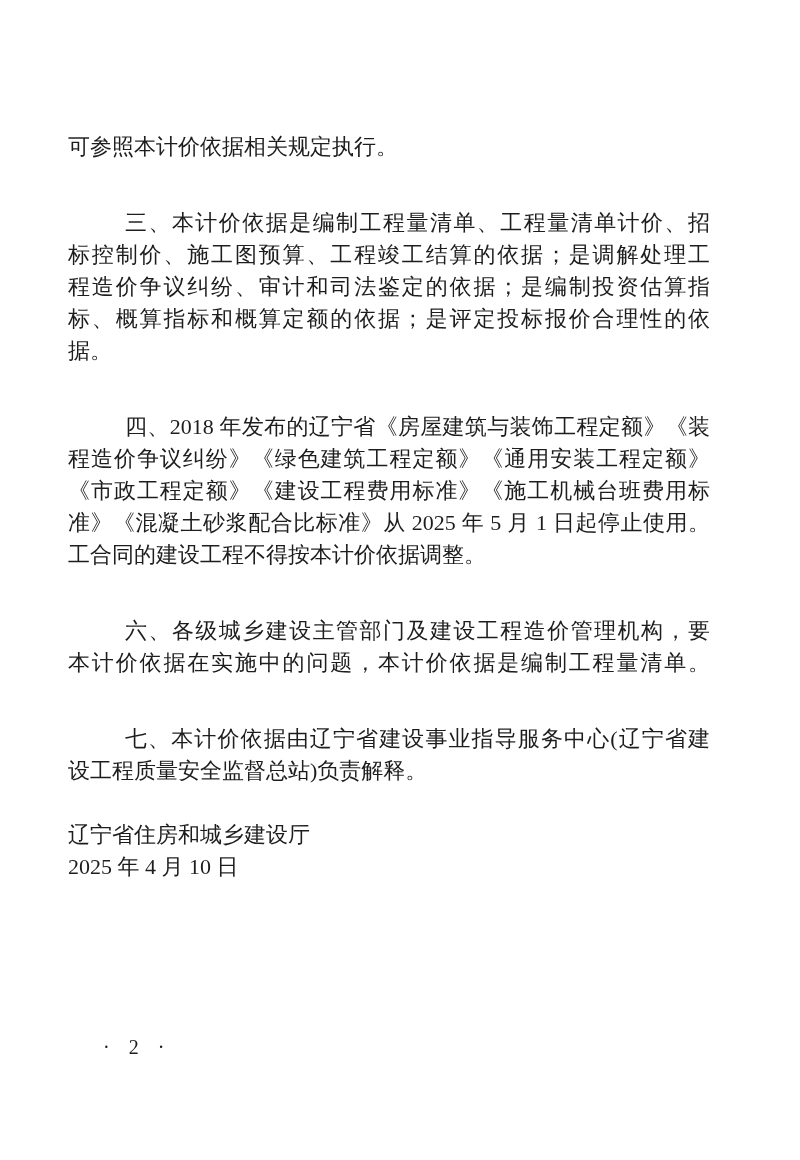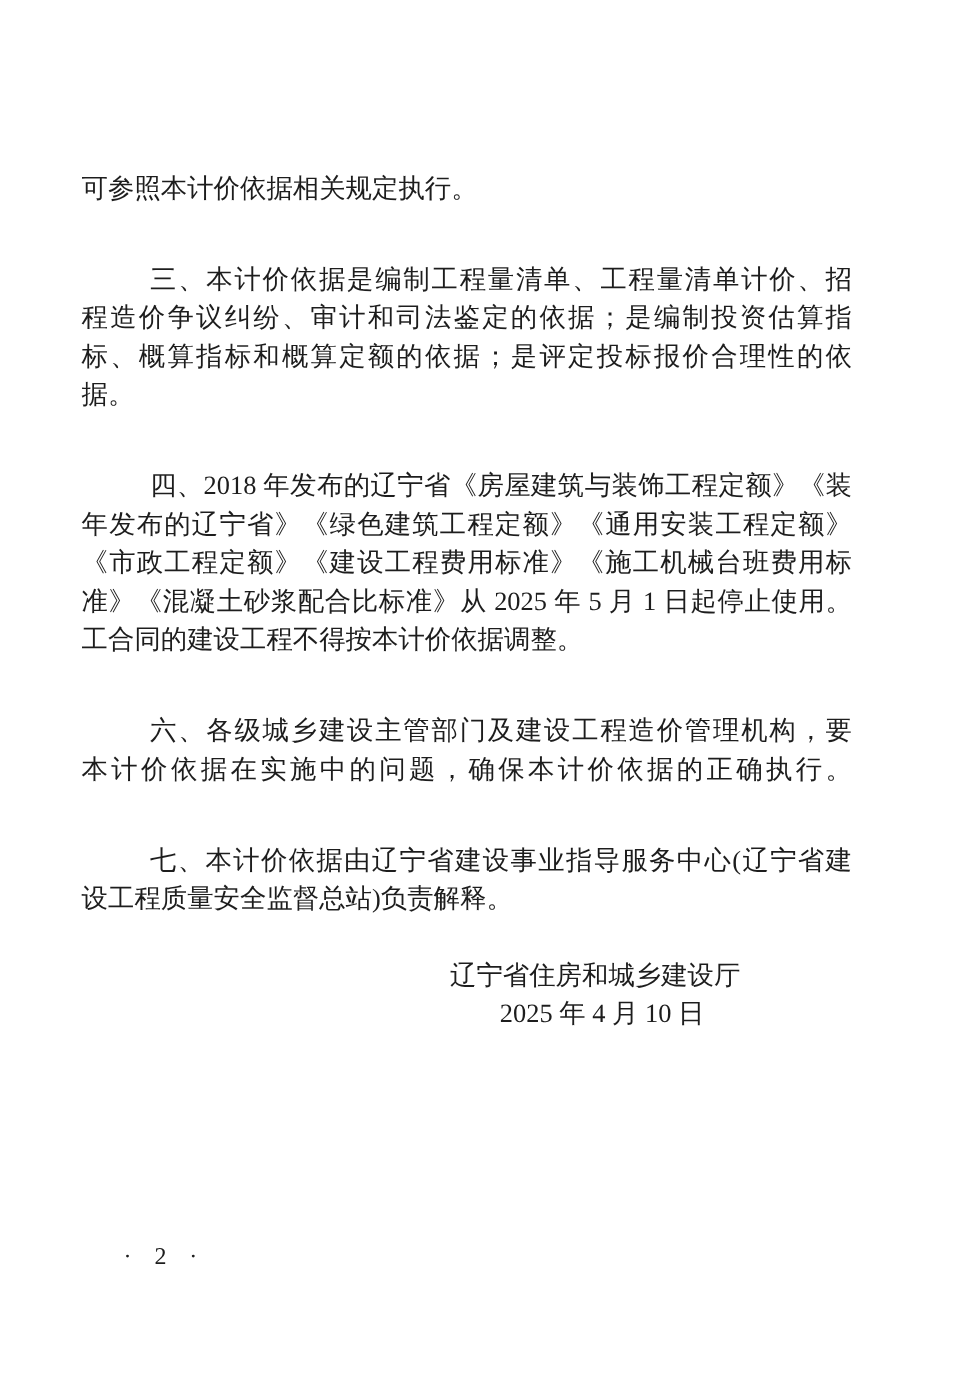--- a/index.html
+++ b/index.html
@@ -12,21 +12,21 @@
     width: 800px;
     height: 1160px;
     background: #ffffff;
     overflow: hidden;
     font-family: "Liberation Serif", "DejaVu Serif", serif;
     color: #1d1d1d;
   }
   .doc-body {
     position: absolute;
     left: 68px;
-    top: 141px;
+    top: 131px;
     width: 642px;
     font-size: 22px;
     line-height: 32px;
   }
   .line {
     height: 32px;
     white-space: nowrap;
     overflow: visible;
   }
   .line.full {
@@ -34,21 +34,21 @@
     text-align-last: justify;
   }
   .line.indent {
     text-indent: 57px;
     margin-top: 44px;
   }
   .line.blank {
     height: 32px;
   }
   .sig {
-    text-align: right;
+    text-align: left;
   }
   .sig-org {
     padding-right: 93px;
   }
   .sig-date {
     padding-right: 123px;
   }
   .page-number {
     position: absolute;
     left: 103px;
@@ -59,30 +59,31 @@
     color: #1d1d1d;
   }
 </style>
 </head>
 <body>
 
 <div class="page">
   <div class="doc-body">
     <div class="line">可参照本计价依据相关规定执行。</div>
     <div class="line indent full">三、本计价依据是编制工程量清单、工程量清单计价、招</div>
+    <div class="line full">标控制价、施工图预算、工程竣工结算的依据；是调解处理工</div>
     <div class="line full">程造价争议纠纷、审计和司法鉴定的依据；是编制投资估算指</div>
     <div class="line full">标、概算指标和概算定额的依据；是评定投标报价合理性的依</div>
     <div class="line">据。</div>
     <div class="line indent full">四、2018 年发布的辽宁省《房屋建筑与装饰工程定额》《装</div>
-    <div class="line full">年发布的辽宁省》《绿色建筑工程定额》《通用安装工程定额》</div>
+    <div class="line full">程造价争议纠纷》《绿色建筑工程定额》《通用安装工程定额》</div>
     <div class="line full">《市政工程定额》《建设工程费用标准》《施工机械台班费用标</div>
     <div class="line full">准》《混凝土砂浆配合比标准》从 2025 年 5 月 1 日起停止使用。</div>
     <div class="line">工合同的建设工程不得按本计价依据调整。</div>
     <div class="line indent full">六、各级城乡建设主管部门及建设工程造价管理机构，要</div>
-    <div class="line full">本计价依据在实施中的问题，确保本计价依据的正确执行。</div>
+    <div class="line full">本计价依据在实施中的问题，本计价依据是编制工程量清单。</div>
     <div class="line indent full">七、本计价依据由辽宁省建设事业指导服务中心(辽宁省建</div>
     <div class="line">设工程质量安全监督总站)负责解释。</div>
     <div class="line blank"></div>
     <div class="line sig sig-org">辽宁省住房和城乡建设厅</div>
     <div class="line sig sig-date">2025 年 4 月 10 日</div>
   </div>
   <div class="page-number">· 2 ·</div>
 </div>
 
 </body></html>

